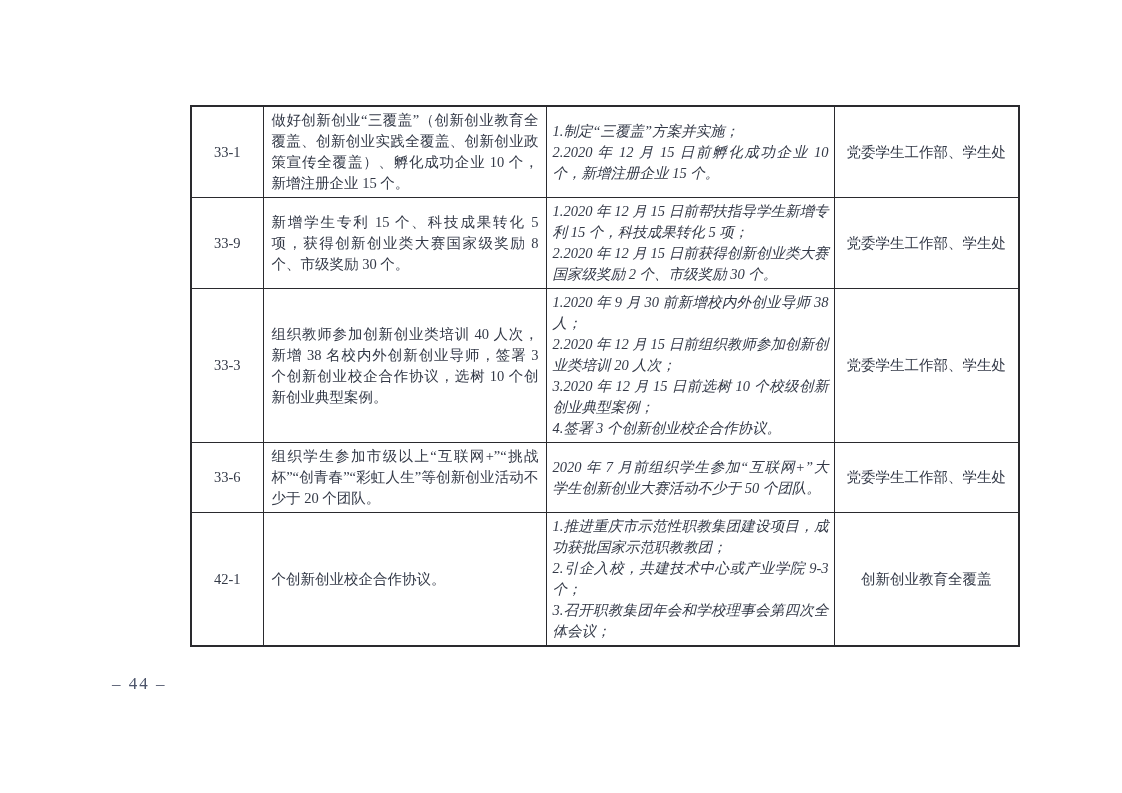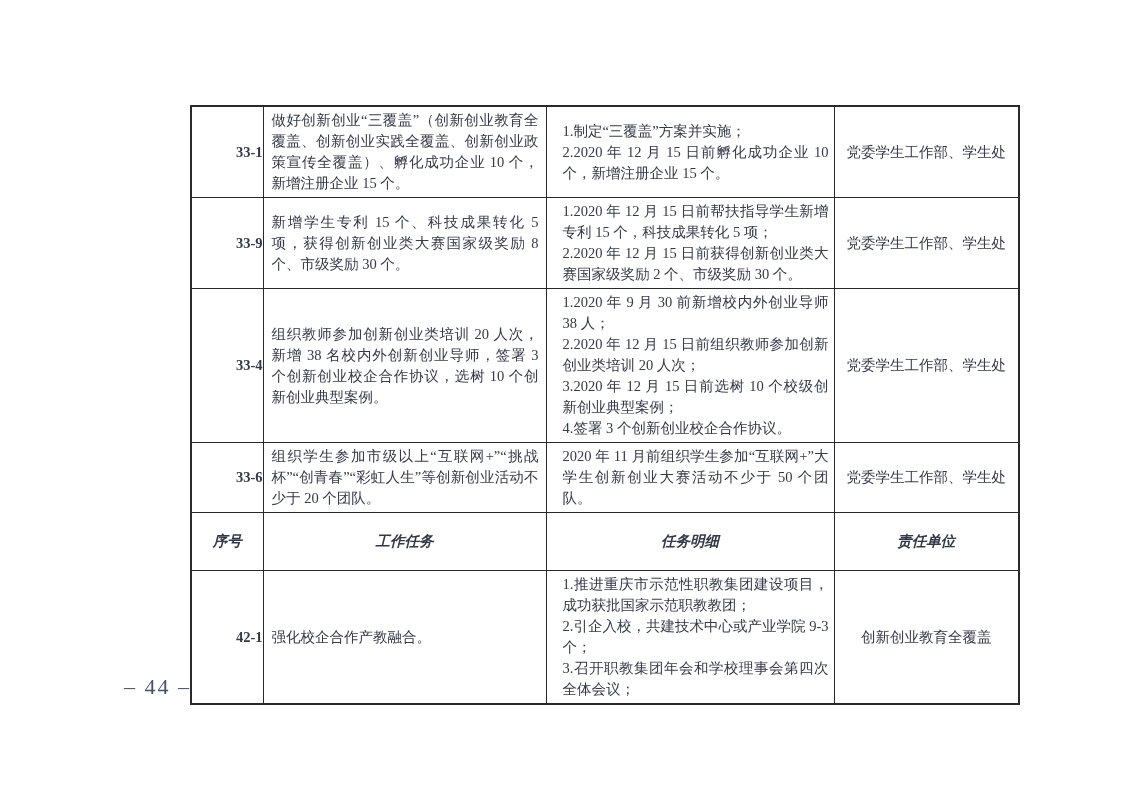--- a/index.html
+++ b/index.html
@@ -28,32 +28,32 @@
     border: 2px solid #2a2a2e;
   }
   table.doc-table td {
     border: 1px solid #2a2a2e;
     vertical-align: middle;
     font-size: 14.5px;
     line-height: 21px;
     color: #333947;
   }
   td.c-id {
-    text-align: right;
-    padding: 2px 0;
-    font-weight: bold;
+    text-align: center;
+    padding: 2px 18px;
   }
   td.c-task {
     text-align: justify;
     padding: 3px 7px 3px 8px;
   }
   td.c-detail {
     text-align: justify;
-    padding: 3px 5px 3px 16px;
+    padding: 3px 5px 3px 6px;
     white-space: pre-wrap;
+    font-style: italic;
   }
   td.c-unit {
     text-align: center;
     padding: 2px 12px;
   }
   td.c-section-label {
     text-align: center;
     font-weight: bold;
     font-style: italic;
     font-size: 13.5px;
@@ -71,23 +71,23 @@
   td.c-header {
     text-align: center;
     font-weight: bold;
     font-style: italic;
     font-size: 14.5px;
     color: #22252c;
     padding: 2px;
   }
   .page-number {
     position: absolute;
-    left: 124px;
+    left: 112px;
     top: 674px;
-    font-size: 22px;
+    font-size: 17px;
     letter-spacing: 2px;
     color: #4a5268;
     font-family: "Liberation Serif", serif;
   }
 </style>
 </head>
 <body>
 
 <div class="doc-table-wrap">
   <table class="doc-table">
@@ -109,47 +109,41 @@
 
     <tr style="height:78px">
       <td class="c-id">33-9</td>
       <td class="c-task">新增学生专利 15 个、科技成果转化 5 项，获得创新创业类大赛国家级奖励 8 个、市级奖励 30 个。</td>
       <td class="c-detail">1.2020 年 12 月 15 日前帮扶指导学生新增专利 15 个，科技成果转化 5 项；
 2.2020 年 12 月 15 日前获得创新创业类大赛国家级奖励 2 个、市级奖励 30 个。</td>
       <td class="c-unit">党委学生工作部、学生处</td>
     </tr>
 
     <tr style="height:122px">
-      <td class="c-id">33-4</td>
-      <td class="c-task">组织教师参加创新创业类培训 20 人次，新增 38 名校内外创新创业导师，签署 3 个创新创业校企合作协议，选树 10 个创新创业典型案例。</td>
+      <td class="c-id">33-3</td>
+      <td class="c-task">组织教师参加创新创业类培训 40 人次，新增 38 名校内外创新创业导师，签署 3 个创新创业校企合作协议，选树 10 个创新创业典型案例。</td>
       <td class="c-detail">1.2020 年 9 月 30 前新增校内外创业导师 38 人；
 2.2020 年 12 月 15 日前组织教师参加创新创业类培训 20 人次；
 3.2020 年 12 月 15 日前选树 10 个校级创新创业典型案例；
 4.签署 3 个创新创业校企合作协议。</td>
       <td class="c-unit">党委学生工作部、学生处</td>
     </tr>
 
     <tr style="height:62px">
       <td class="c-id">33-6</td>
       <td class="c-task">组织学生参加市级以上“互联网+”“挑战杯”“创青春”“彩虹人生”等创新创业活动不少于 20 个团队。</td>
-      <td class="c-detail">2020 年 11 月前组织学生参加“互联网+”大学生创新创业大赛活动不少于 50 个团队。</td>
+      <td class="c-detail">2020 年 7 月前组织学生参加“互联网+”大学生创新创业大赛活动不少于 50 个团队。</td>
       <td class="c-unit">党委学生工作部、学生处</td>
     </tr>
 
 
-    <tr style="height:58px">
-      <td class="c-header">序号</td>
-      <td class="c-header">工作任务</td>
-      <td class="c-header">任务明细</td>
-      <td class="c-header">责任单位</td>
-    </tr>
 
     <tr style="height:110px">
       <td class="c-id">42-1</td>
-      <td class="c-task">强化校企合作产教融合。</td>
+      <td class="c-task">个创新创业校企合作协议。</td>
       <td class="c-detail">1.推进重庆市示范性职教集团建设项目，成功获批国家示范职教教团；
 2.引企入校，共建技术中心或产业学院 9-3 个；
 3.召开职教集团年会和学校理事会第四次全体会议；</td>
       <td class="c-unit">创新创业教育全覆盖</td>
     </tr>
   </tbody>
     </table>
 </div>
 
 <div class="page-number">– 44 –</div>

